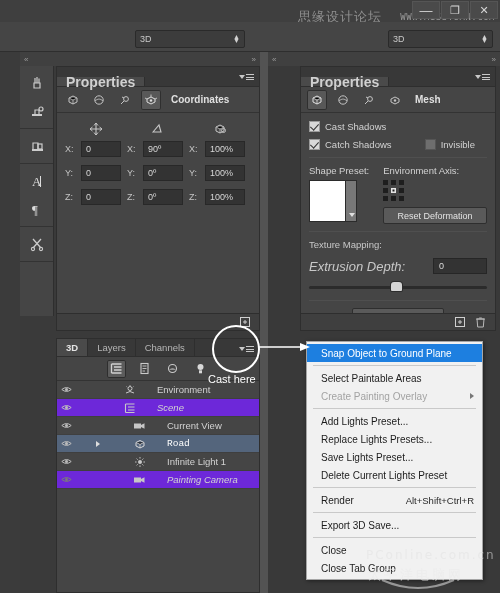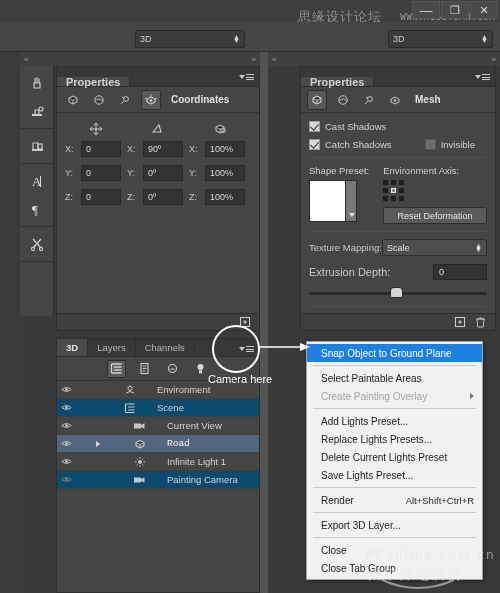--- a/index.html
+++ b/index.html
@@ -83,21 +83,21 @@
   .tool svg { display: block; }
 
   
   .panel { position: absolute; background: #454545; border: 1px solid #2e2e2e; }
   .panel-tabs {
     height: 20px; background: #383838; display: flex; align-items: stretch;
     position: relative; border-bottom: 1px solid #2e2e2e;
   }
   .panel-tab {
     display: flex; align-items: center; padding: 0 9px;
-    font-size: 11px; color: #d0d0d0; background: #4a4a4a;
+    font-size: 14px; color: #d0d0d0; background: #4a4a4a;
     border-right: 1px solid #2e2e2e; font-weight: bold; margin-top: 10px;
   }
   .panel-menu-btn {
     position: absolute; right: 4px; top: 4px; width: 16px; height: 12px;
     display: flex; align-items: center; gap: 1px; color: #c0c0c0;
   }
   .pm-tri { width:0;height:0;border-left:3px solid transparent;border-right:3px solid transparent;border-top:4px solid #c8c8c8; }
   .pm-lines { display:flex; flex-direction:column; gap:1.5px; }
   .pm-lines i { display:block; width:8px; height:1px; background:#c8c8c8; }
 
@@ -192,21 +192,21 @@
   .p3d-tab.active { background: #4a4a4a; color: #e4e4e4; font-weight: bold; }
   .p3d-filters { height: 24px; display: flex; align-items: center; justify-content: center; gap: 9px; border-bottom: 1px solid #333; }
   .p3d-fbtn { width: 19px; height: 18px; display:flex; align-items:center; justify-content:center; color:#c0c0c0; border-radius:2px; }
   .p3d-fbtn.active { background: #5c5c5c; box-shadow: inset 0 0 0 1px #2e2e2e; }
 
   .tree-row {
     height: 18px; display: flex; align-items: center; gap: 20px;
     border-bottom: 1px solid #3f3f3f; padding-left: 3px; font-size: 9.5px; color: #d2d2d2;
   }
   .tree-row.sel { background: #54657c; color: #fff; font-family: Liberation Mono, monospace; }
-  .tree-row.alt { background: #0c4a6e; }
+  .tree-row.alt { background: #6d28d9; font-style: italic; }
   .eye { width: 13px; display: flex; align-items: center; justify-content: center; color: #bdbdbd; }
   .eye.dim { color: #7b7b7b; }
   .tw { width: 9px; display:flex; align-items:center; justify-content:center; }
   .tw.has::after { content:""; border-left:4px solid #ddd; border-top:3px solid transparent; border-bottom:3px solid transparent; }
   .tr-ico { width: 15px; display:flex; align-items:center; justify-content:center; color:#c2c2c2; }
 
   
   #ctx-menu {
     position: absolute; left: 306px; top: 341px; width: 177px;
     background: #f1f1f1; border: 1px solid #a6a6a6;
@@ -542,31 +542,24 @@
               <i></i>
           </div>
           <div class="btn" style="margin-top:6px;">Reset Deformation</div>
         </div>
       </div>
 
       <div class="divider"></div>
 
       <div style="display:flex;align-items:center;margin-bottom:8px;">
         <span style="font-size:9.5px;">Texture Mapping:</span>
-        <div class="select" style="flex:1;">
-          <span>Scale</span>
-          <span class="spin">
-              <i>▲</i>
-              <i>▼</i>
-            </span>
-        </div>
       </div>
 
       <div style="display:flex;align-items:center;gap:8px;">
-        <span style="font-size:11px;">Extrusion Depth:</span>
+        <span style="font-size:13px;font-style:italic;">Extrusion Depth:</span>
         <div class="num-in" style="width:54px;margin-left:auto;">0</div>
       </div>
       <div class="slider" style="margin-top:7px;">
         <div class="track"></div>
         <div class="knob" style="left:46%;"></div>
       </div>
 
       <div class="divider"></div>
 
       <div class="btn" style="width:92px;margin:4px auto 0;">Edit Source</div>
@@ -742,49 +735,49 @@
         <span class="sub"></span>
       </div>
       <div class="msep"></div>
       <div class="mi">
         <span>Add Lights Preset...</span>
       </div>
       <div class="mi">
         <span>Replace Lights Presets...</span>
       </div>
       <div class="mi">
+        <span>Save Lights Preset...</span>
+      </div>
+      <div class="mi">
         <span>Delete Current Lights Preset</span>
-      </div>
-      <div class="mi">
-        <span>Save Lights Preset...</span>
       </div>
       <div class="msep"></div>
       <div class="mi">
         <span>Render</span>
         <span class="acc">Alt+Shift+Ctrl+R</span>
       </div>
       <div class="msep"></div>
       <div class="mi">
-        <span>Export 3D Layer...</span>
+        <span>Export 3D Save...</span>
       </div>
       <div class="msep"></div>
       <div class="mi">
         <span>Close</span>
       </div>
       <div class="mi">
         <span>Close Tab Group</span>
       </div>
     </div>
 
   <div id="annot-circle"></div>
   <svg id="annot-arrow" viewBox="0 0 52 14">
     <path d="M0 7 L44 7" stroke="#fff" stroke-width="1.6"></path>
     <path d="M52 7 L42 3 L42 11 Z" fill="#fff"></path>
   </svg>
-  <div id="annot-label">Camera here</div>
+  <div id="annot-label">Cast here</div>
 
   <div id="wm-bottom">PConline.com.cn</div>
   <div id="wm-bottom2">太平洋电脑网</div>
   <svg id="wm-bottom-arc" viewBox="0 0 76 16">
     <path d="M2 2 Q38 18 74 2" fill="none" stroke="rgba(230,230,230,.55)" stroke-width="2"></path>
   </svg>
 
 </div>
 
 </body></html>

